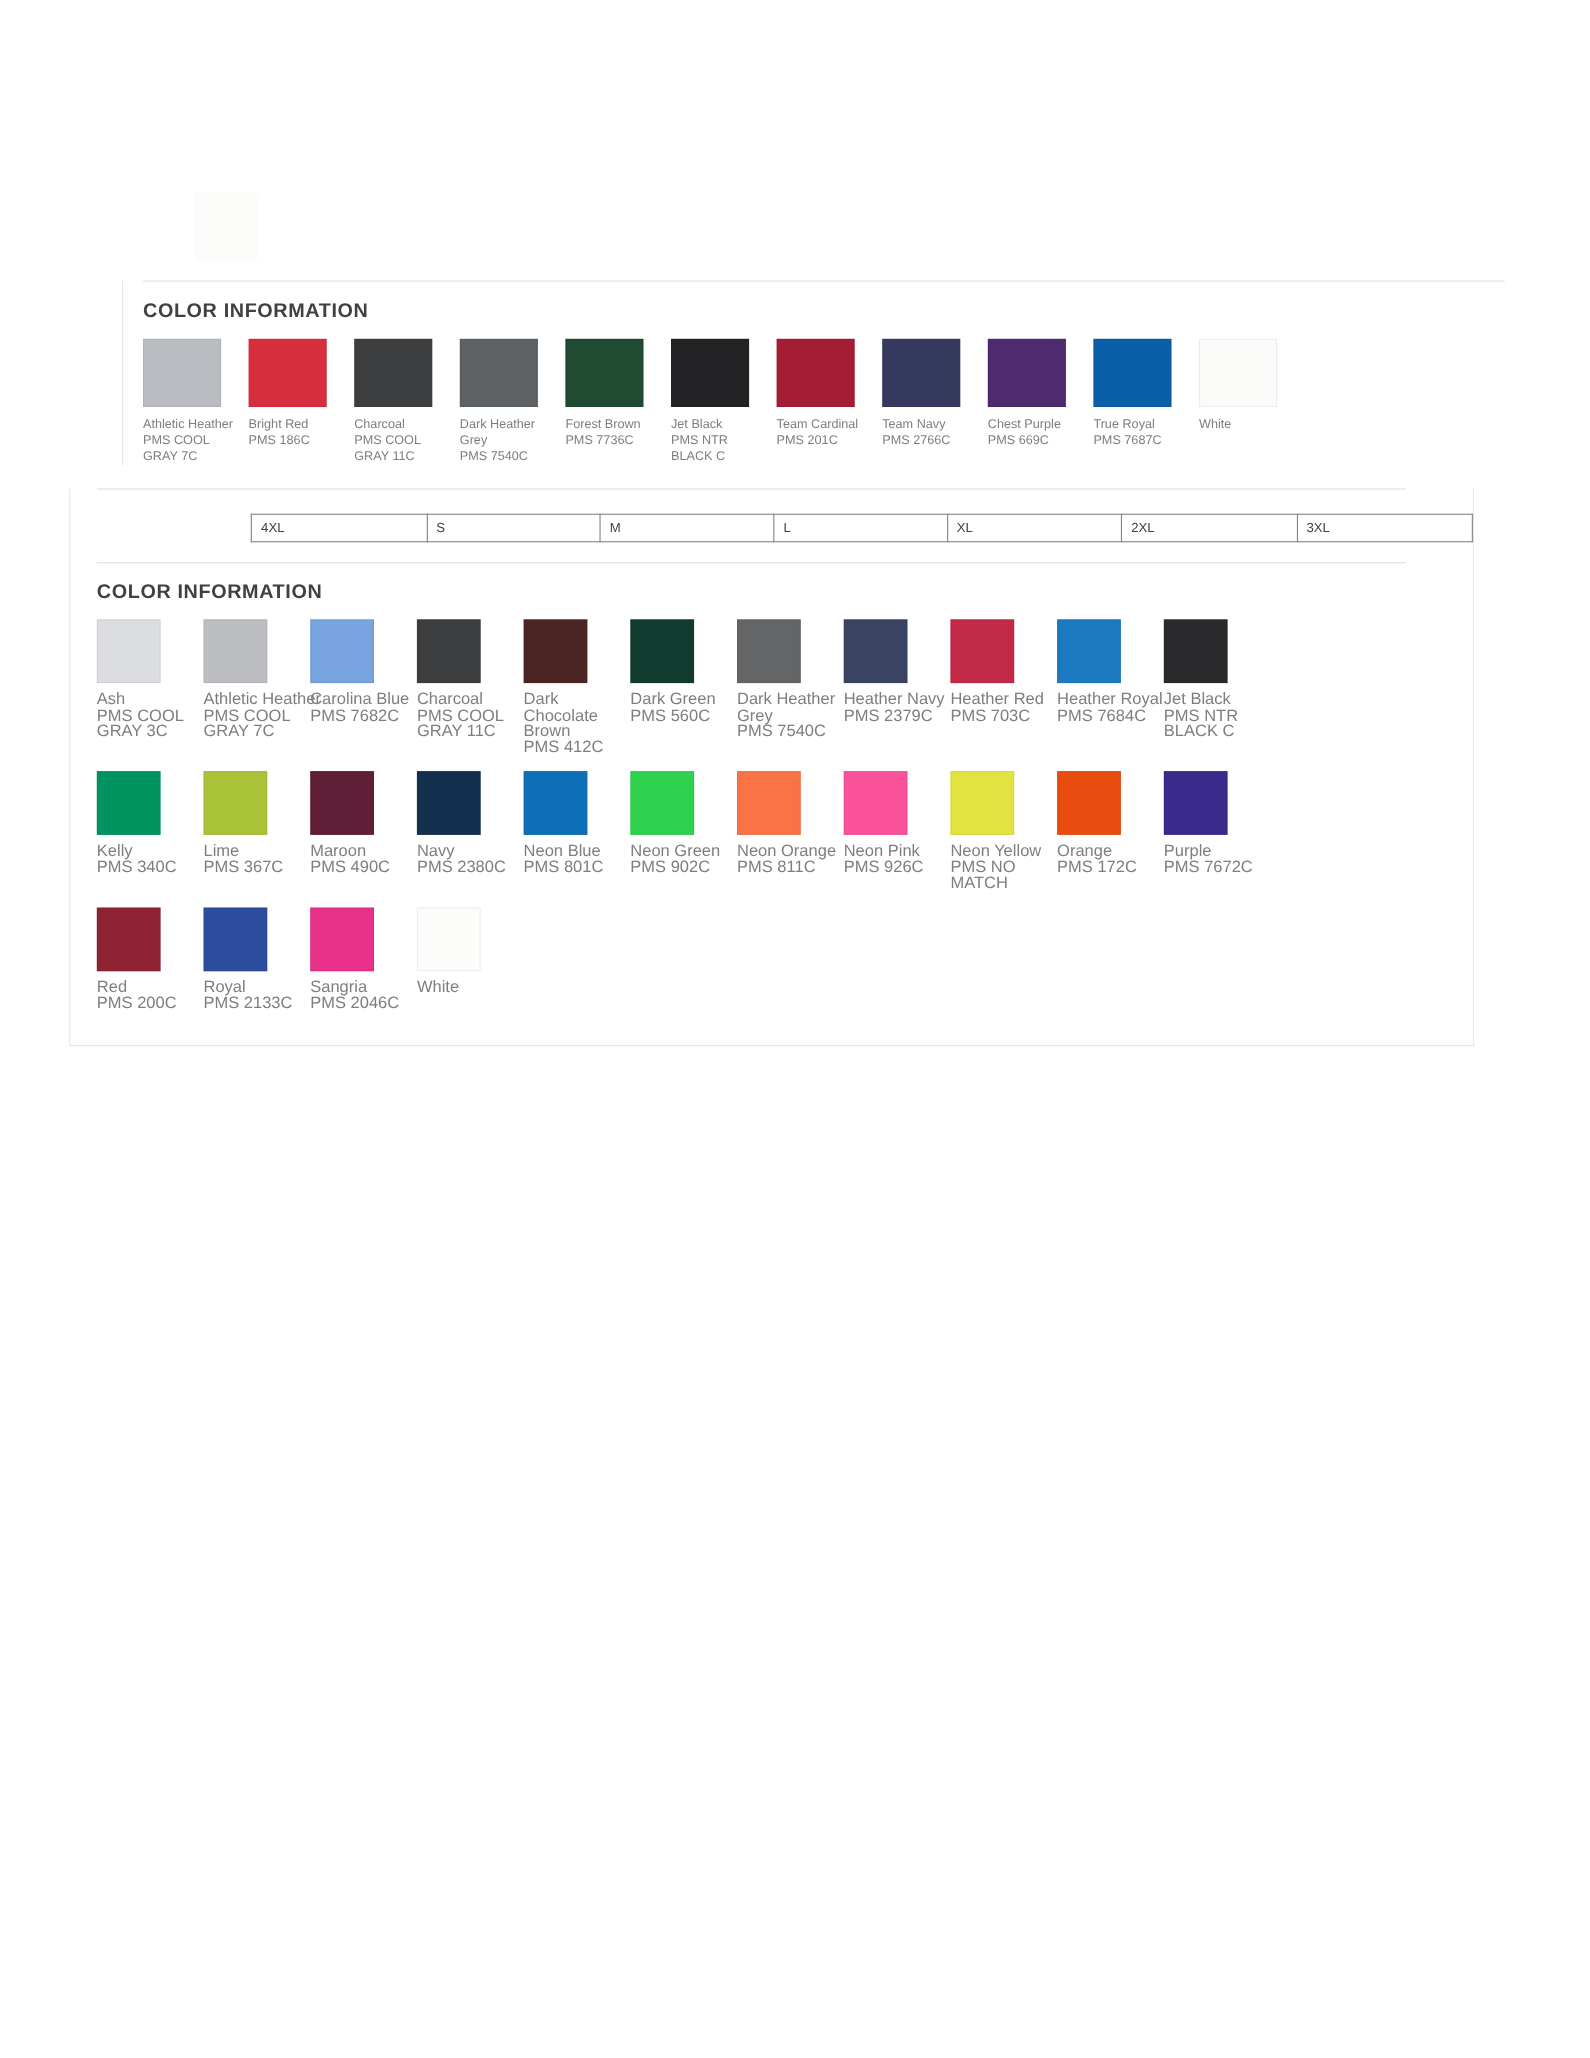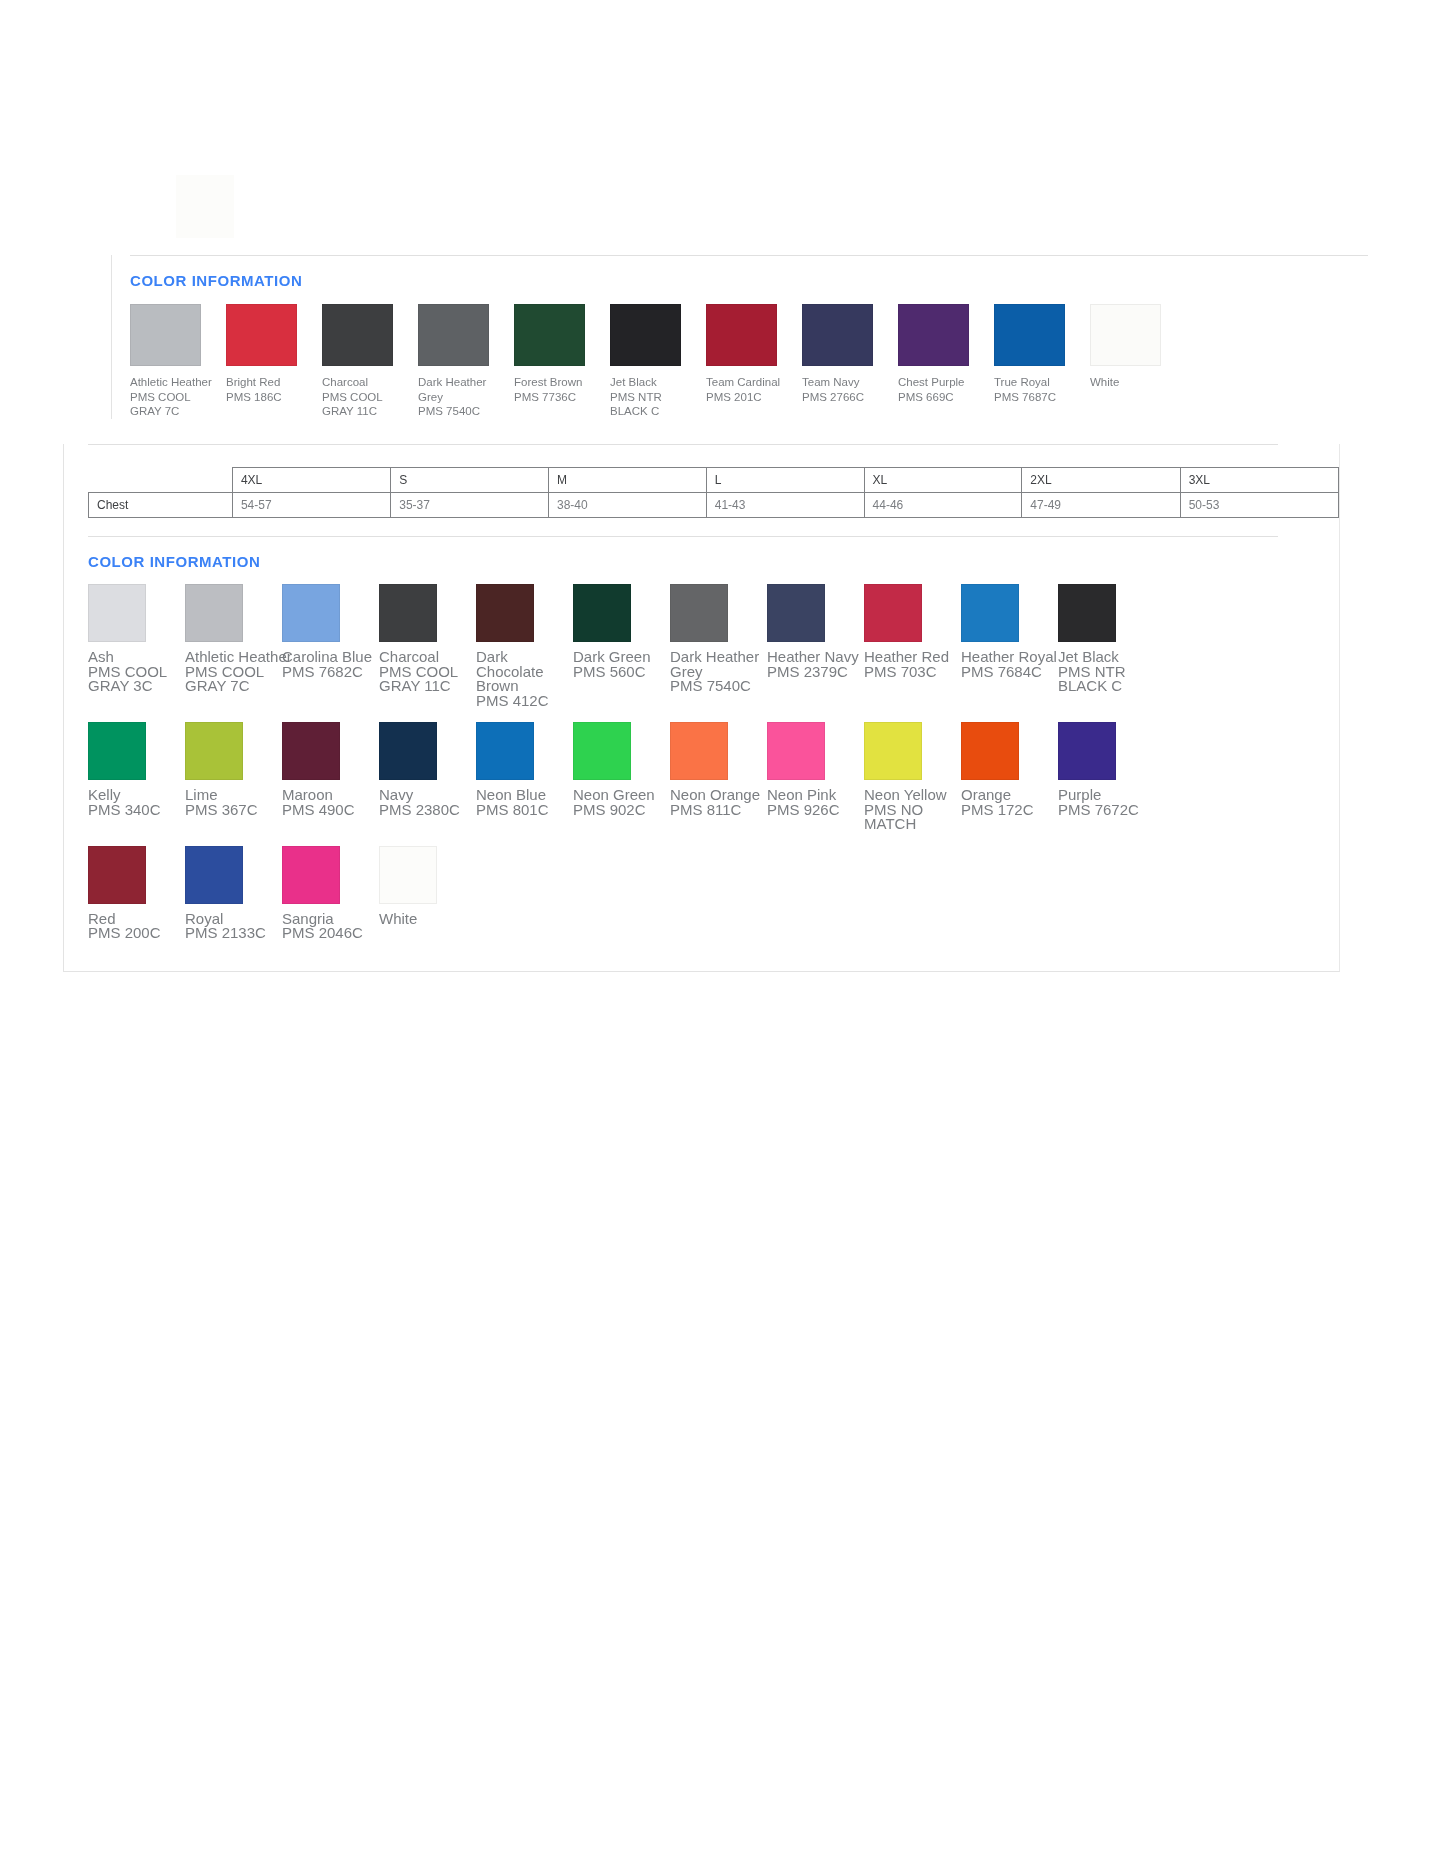--- a/index.html
+++ b/index.html
@@ -36,23 +36,23 @@
     padding: 0 0 0 18px;
   }
   .panel-one .rule {
     height: 1px;
     background: #e0e0e0;
     margin: 0 0 0 0;
     width: 1238px;
   }
 
   .section-title {
-    font-size: 15px;
+    font-size: 18px;
     font-weight: bold;
-    color: #3b82f6;
+    color: #404040;
     letter-spacing: 0.55px;
     margin: 16px 0 0 0;
     font-family: "Liberation Sans", sans-serif;
   }
 
   
   .swatch-row {
     display: flex;
     align-items: flex-start;
   }
@@ -251,30 +251,20 @@
         <tr>
           <td class="hdr-blank"></td>
           <td class="hdr">4XL</td>
           <td class="hdr">S</td>
           <td class="hdr">M</td>
           <td class="hdr">L</td>
           <td class="hdr">XL</td>
           <td class="hdr">2XL</td>
           <td class="hdr">3XL</td>
         </tr>
-        <tr>
-          <td class="rowlabel">Chest</td>
-          <td class="val">54-57</td>
-          <td class="val">35-37</td>
-          <td class="val">38-40</td>
-          <td class="val">41-43</td>
-          <td class="val">44-46</td>
-          <td class="val">47-49</td>
-          <td class="val">50-53</td>
-        </tr>
       </tbody>
   </table>
 
   <div class="color-section">
     <div class="rule"></div>
     <div class="section-title">COLOR INFORMATION</div>
     <div id="panel-two-rows">
         <div class="swatch-row">
           <div class="swatch-cell">
             <div class="swatch-chip heather" style="background: rgb(220, 221, 225);"></div>

